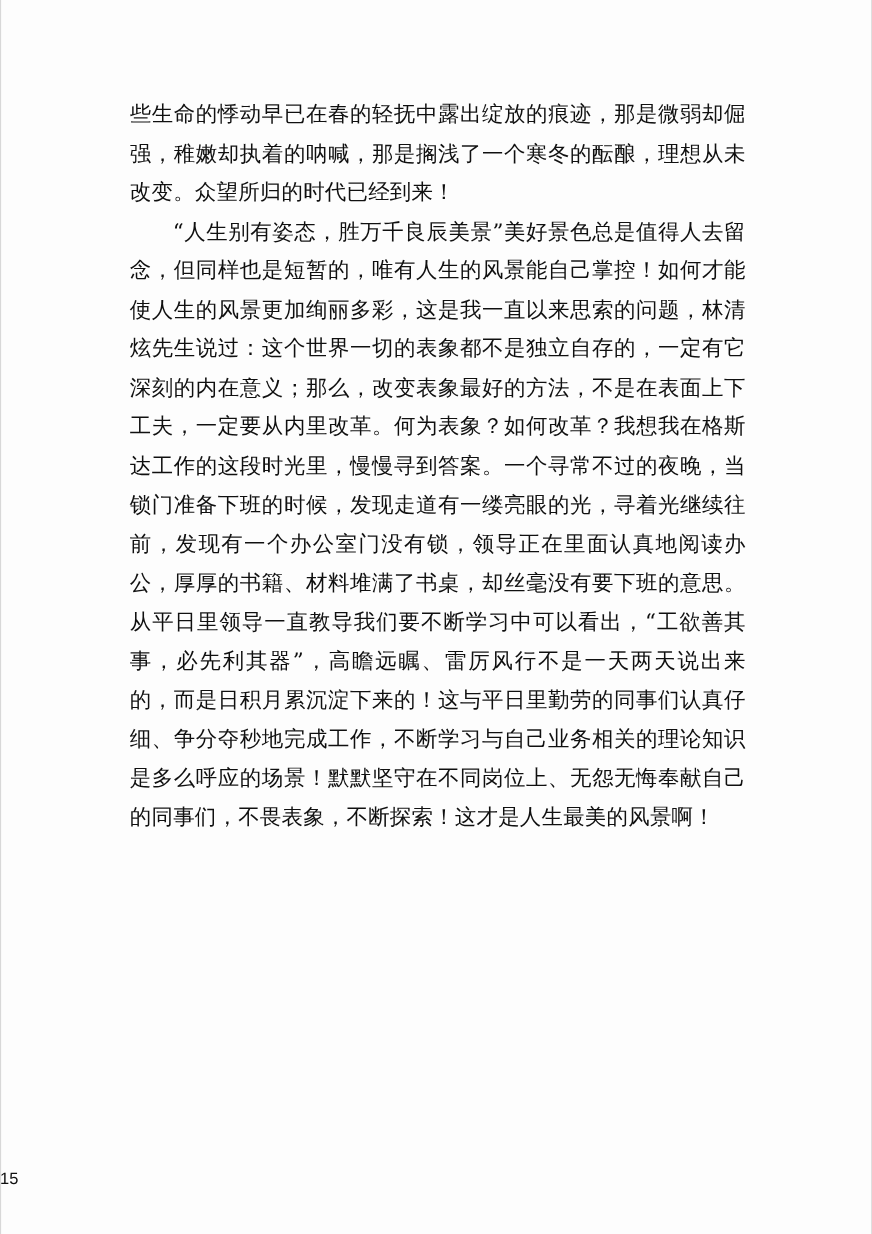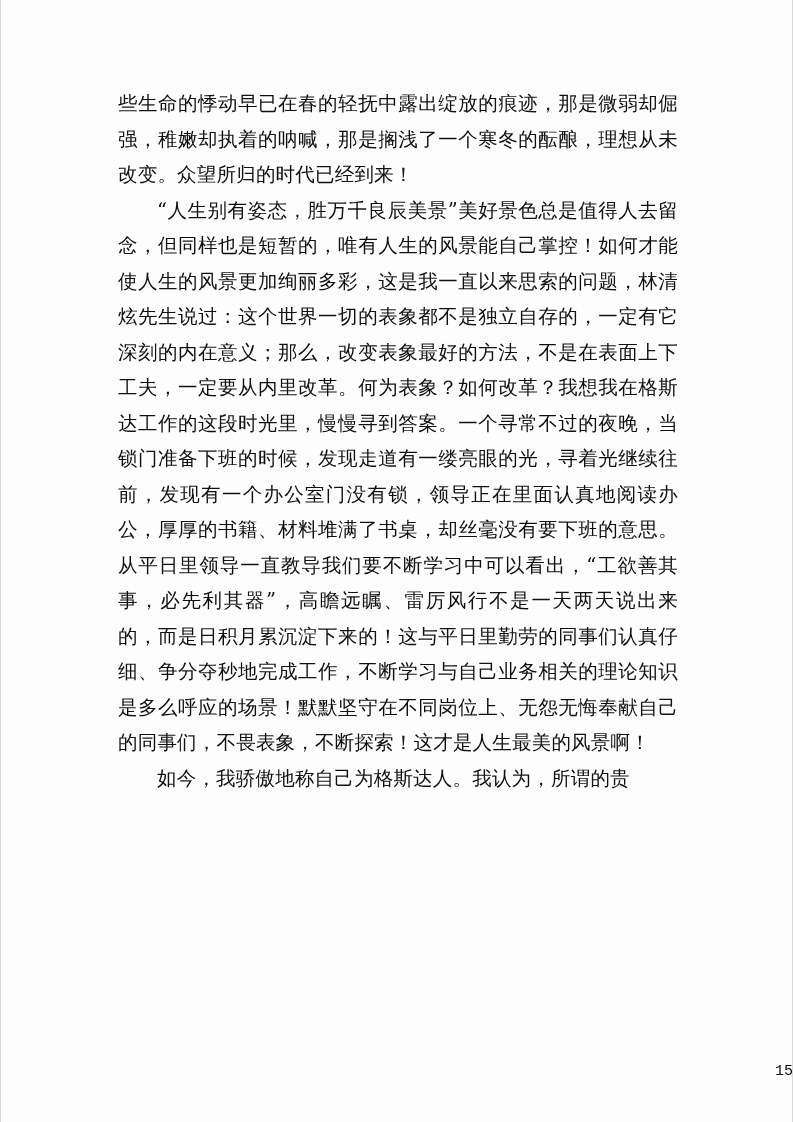--- a/index.html
+++ b/index.html
@@ -49,32 +49,31 @@
     font-family: "DejaVu Serif", "Liberation Serif", serif;
   }
   .indent {
     text-indent: 39px;
   }
   .pagenum {
     position: absolute;
     left: 0;
     top: 1063px;
     width: 793px;
-    text-align: right;
+    text-align: left;
     font-size: 15px;
     color: #101010;
-    font-family: Liberation Mono, monospace;
+    font-family: Liberation Sans, sans-serif;
   }
 </style>
 </head>
 <body>
 
 <div class="page">
   <div class="page-border"></div>
 
   <div class="content">
     <p class="para">些生命的悸动早已在春的轻抚中露出绽放的痕迹，那是微弱却倔强，稚嫩却执着的呐喊，那是搁浅了一个寒冬的酝酿，理想从未改变。众望所归的时代已经到来！</p>
     <p class="para indent">“人生别有姿态，胜万千良辰美景”美好景色总是值得人去留念，但同样也是短暂的，唯有人生的风景能自己掌控！如何才能使人生的风景更加绚丽多彩，这是我一直以来思索的问题，林清炫先生说过：这个世界一切的表象都不是独立自存的，一定有它深刻的内在意义；那么，改变表象最好的方法，不是在表面上下工夫，一定要从内里改革。何为表象？如何改革？我想我在格斯达工作的这段时光里，慢慢寻到答案。一个寻常不过的夜晚，当锁门准备下班的时候，发现走道有一缕亮眼的光，寻着光继续往前，发现有一个办公室门没有锁，领导正在里面认真地阅读办公，厚厚的书籍、材料堆满了书桌，却丝毫没有要下班的意思。从平日里领导一直教导我们要不断学习中可以看出，“工欲善其事，必先利其器”，高瞻远瞩、雷厉风行不是一天两天说出来的，而是日积月累沉淀下来的！这与平日里勤劳的同事们认真仔细、争分夺秒地完成工作，不断学习与自己业务相关的理论知识是多么呼应的场景！默默坚守在不同岗位上、无怨无悔奉献自己的同事们，不畏表象，不断探索！这才是人生最美的风景啊！</p>
-    <p class="para indent">如今，我骄傲地称自己为格斯达人。我认为，所谓的贵</p>
   </div>
 
   <div class="pagenum">15</div>
 </div>
 
 </body></html>

